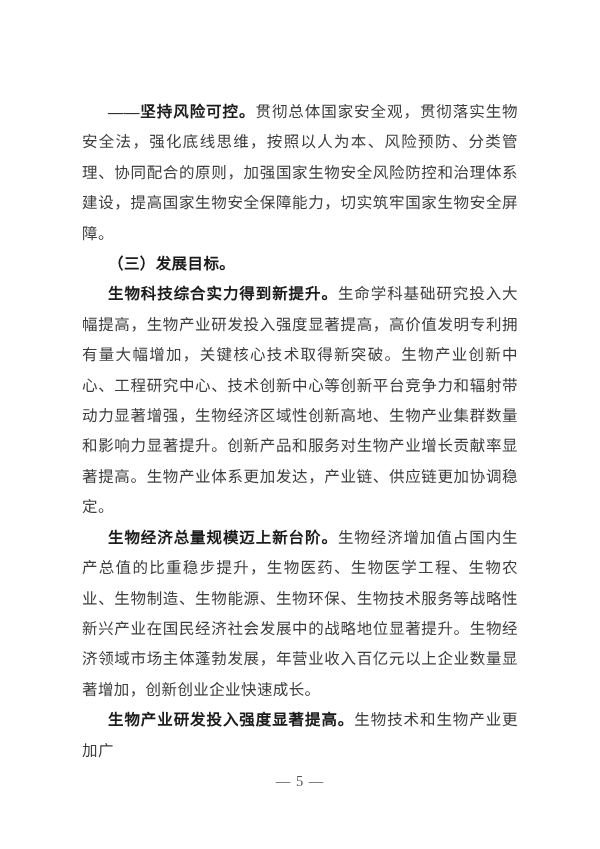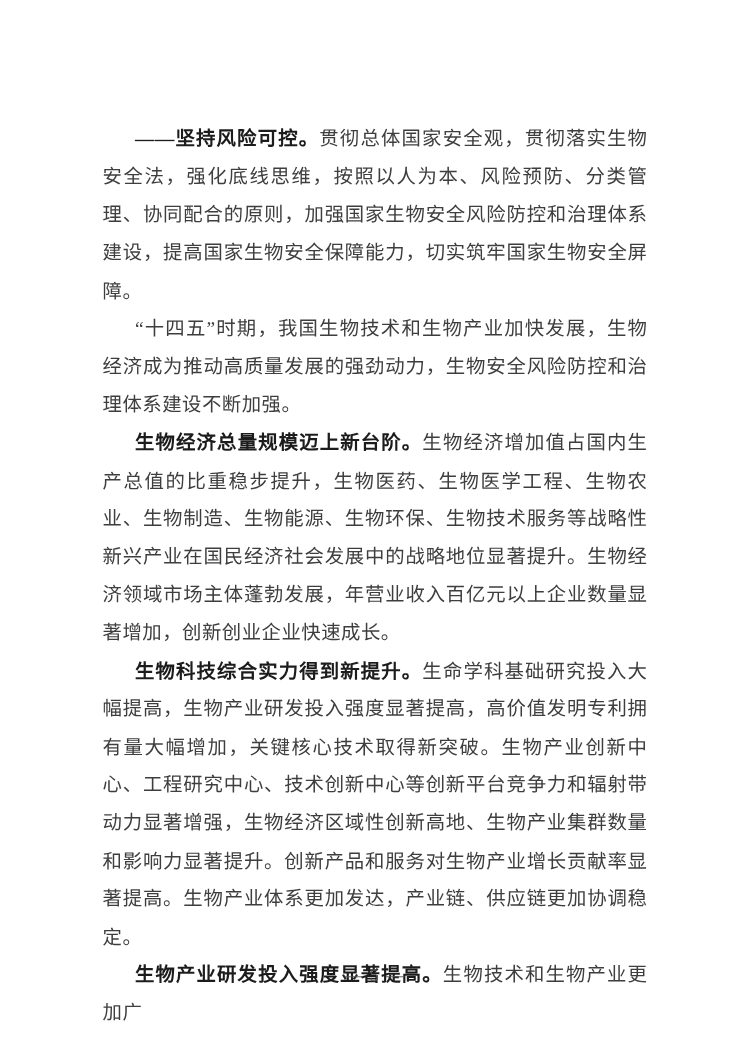--- a/index.html
+++ b/index.html
@@ -51,23 +51,23 @@
     letter-spacing: 1px;
   }
 </style>
 </head>
 <body>
 
 <div class="page">
   <div class="content" id="paragraphs">
   <p class="para"><span class="lead">——坚持风险可控。</span><span class="body">贯彻总体国家安全观，贯彻落实生物安全法，强化底线思维，按照以人为本、风险预防、分类管理、协同配合的原则，加强国家生物安全风险防控和治理体系建设，提高国家生物安全保障能力，切实筑牢国家生物安全屏障。</span></p>
 
+  <p class="para"><span class="lead">（三）发展目标。</span><span class="body"></span></p>
 
-  <p class="para"><span class="lead"></span><span class="body">“十四五”时期，我国生物技术和生物产业加快发展，生物经济成为推动高质量发展的强劲动力，生物安全风险防控和治理体系建设不断加强。</span></p>
+
+  <p class="para"><span class="lead">生物科技综合实力得到新提升。</span><span class="body">生命学科基础研究投入大幅提高，生物产业研发投入强度显著提高，高价值发明专利拥有量大幅增加，关键核心技术取得新突破。生物产业创新中心、工程研究中心、技术创新中心等创新平台竞争力和辐射带动力显著增强，生物经济区域性创新高地、生物产业集群数量和影响力显著提升。创新产品和服务对生物产业增长贡献率显著提高。生物产业体系更加发达，产业链、供应链更加协调稳定。</span></p>
 
   <p class="para"><span class="lead">生物经济总量规模迈上新台阶。</span><span class="body">生物经济增加值占国内生产总值的比重稳步提升，生物医药、生物医学工程、生物农业、生物制造、生物能源、生物环保、生物技术服务等战略性新兴产业在国民经济社会发展中的战略地位显著提升。生物经济领域市场主体蓬勃发展，年营业收入百亿元以上企业数量显著增加，创新创业企业快速成长。</span></p>
-
-  <p class="para"><span class="lead">生物科技综合实力得到新提升。</span><span class="body">生命学科基础研究投入大幅提高，生物产业研发投入强度显著提高，高价值发明专利拥有量大幅增加，关键核心技术取得新突破。生物产业创新中心、工程研究中心、技术创新中心等创新平台竞争力和辐射带动力显著增强，生物经济区域性创新高地、生物产业集群数量和影响力显著提升。创新产品和服务对生物产业增长贡献率显著提高。生物产业体系更加发达，产业链、供应链更加协调稳定。</span></p>
 
   <p class="para"><span class="lead">生物产业研发投入强度显著提高。</span><span class="body">生物技术和生物产业更加广</span></p>
 </div>
   <div class="footer">— 5 —</div>
 </div>
 
 </body></html>

